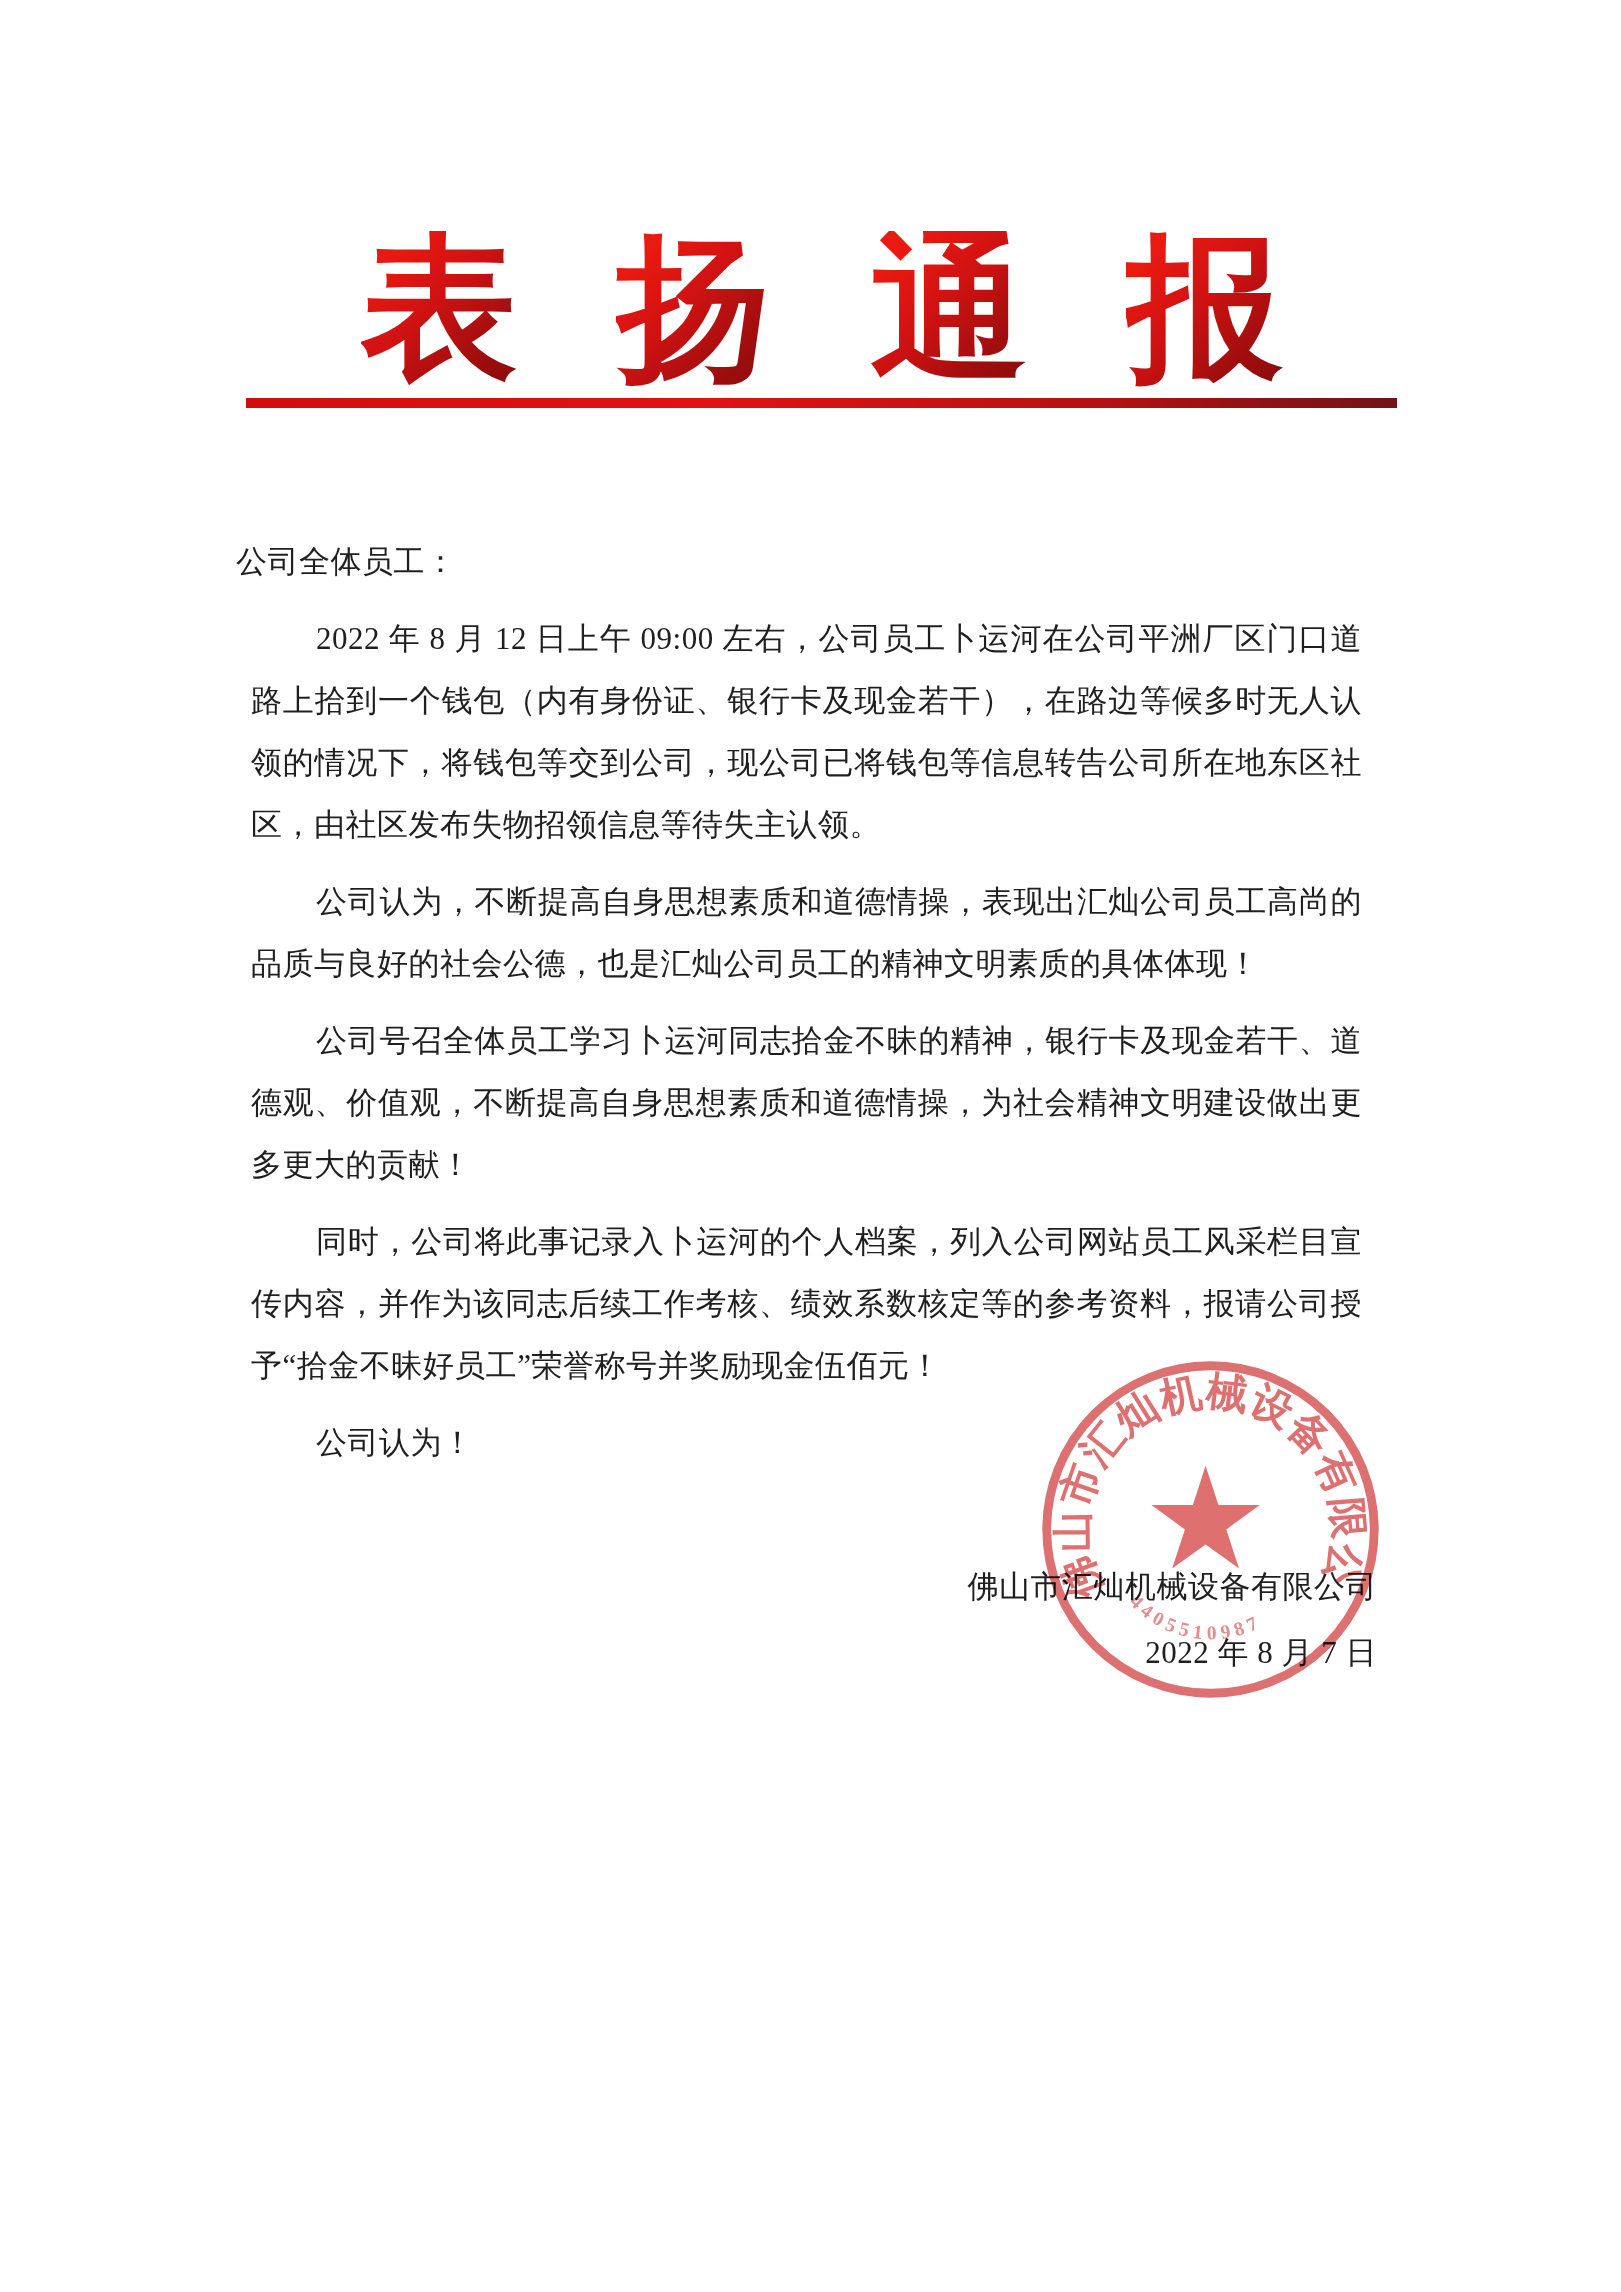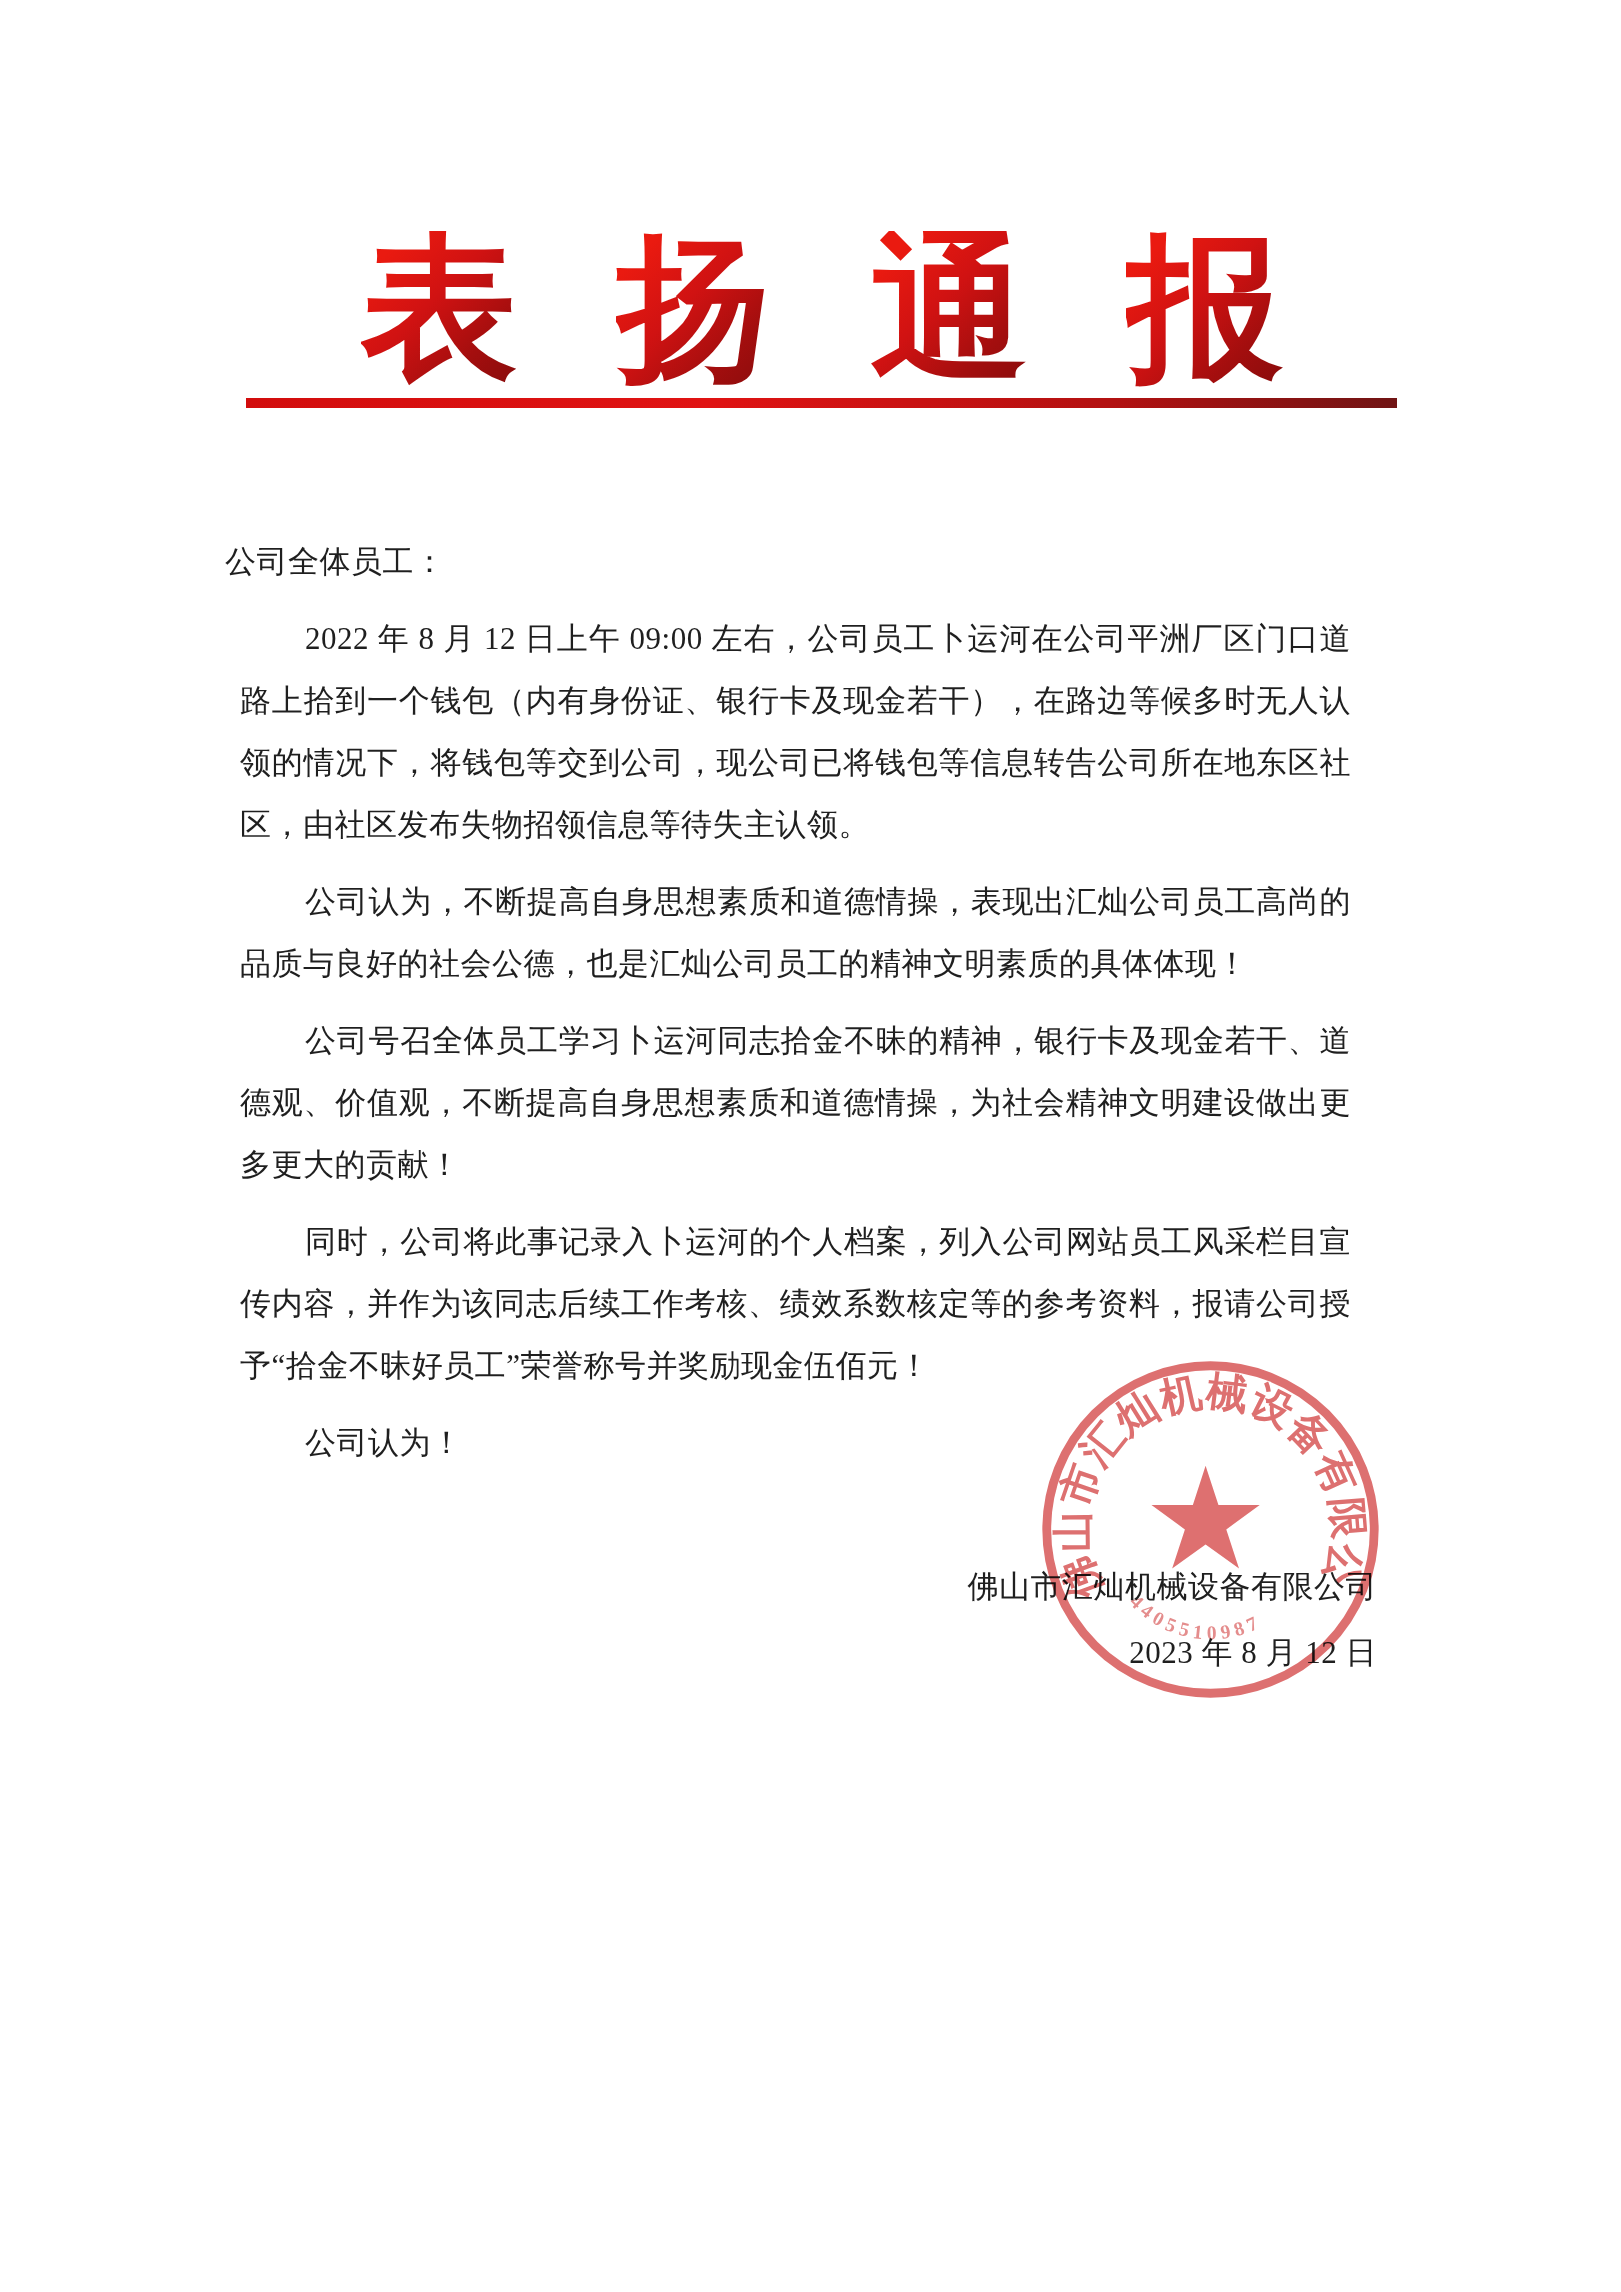--- a/index.html
+++ b/index.html
@@ -30,21 +30,21 @@
   }
   .title-rule{
     position:absolute;
     top:398px;left:246px;
     width:1151px;height:9.8px;
     background:linear-gradient(to right,#d20d0d,#e01313 40%,#b31111 75%,#701414 100%);
   }
   
   .body-text{
     position:absolute;
-    top:531px;left:225px;width:1141px;
+    top:531px;left:236px;width:1141px;
     font-size:31px;
     line-height:62px;
     letter-spacing:0.5px;
     text-align:justify;
     text-justify:inter-ideograph;
   }
   .salutation{margin:0 0 12.7px 0;}
   .para{margin:15px;text-indent:2.1em;}
   
   .signature{
@@ -89,21 +89,21 @@
     <p class="salutation">公司全体员工：</p>
     <p class="para">2022 年 8 月 12 日上午 09:00 左右，公司员工卜运河在公司平洲厂区门口道路上拾到一个钱包（内有身份证、银行卡及现金若干），在路边等候多时无人认领的情况下，将钱包等交到公司，现公司已将钱包等信息转告公司所在地东区社区，由社区发布失物招领信息等待失主认领。</p>
     <p class="para">公司认为，不断提高自身思想素质和道德情操，表现出汇灿公司员工高尚的品质与良好的社会公德，也是汇灿公司员工的精神文明素质的具体体现！</p>
     <p class="para">公司号召全体员工学习卜运河同志拾金不昧的精神，银行卡及现金若干、道德观、价值观，不断提高自身思想素质和道德情操，为社会精神文明建设做出更多更大的贡献！</p>
     <p class="para">同时，公司将此事记录入卜运河的个人档案，列入公司网站员工风采栏目宣传内容，并作为该同志后续工作考核、绩效系数核定等的参考资料，报请公司授予“拾金不昧好员工”荣誉称号并奖励现金伍佰元！</p>
     <p class="para">公司认为！</p>
   </div>
 
   <div class="signature">
     <p class="sig-company">佛山市汇灿机械设备有限公司</p>
-    <p class="sig-date">2023 年 8 月 12 日</p>
+    <p class="sig-date">2022 年 8 月 7 日</p>
   </div>
 
   <svg class="seal" viewBox="0 0 360 360" xmlns="http://www.w3.org/2000/svg">
     <defs>
       <path id="sealArc" d="M 70.9 243 A 126 126 0 1 1 289.1 243" fill="none"></path>
       <path id="sealNumArc" d="M 96.8 254.9 A 112 112 0 0 0 263.2 254.9" fill="none"></path>
     </defs>
     <circle cx="180" cy="180" r="167" fill="none" stroke="#d65050" stroke-width="9"></circle>
     <polygon fill="#d75050" points="175,115 188.1,155 230.2,155.1 196.1,179.9 209.1,219.9 175,195.2 140.9,219.9 153.9,179.9 119.8,155.1 162,155"></polygon>
     <text font-size="42" letter-spacing="1">

